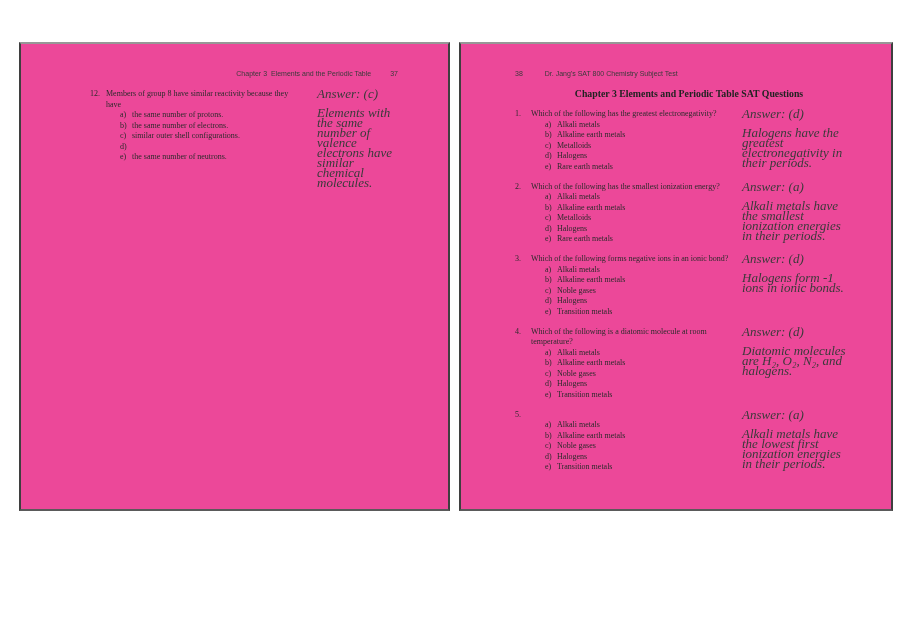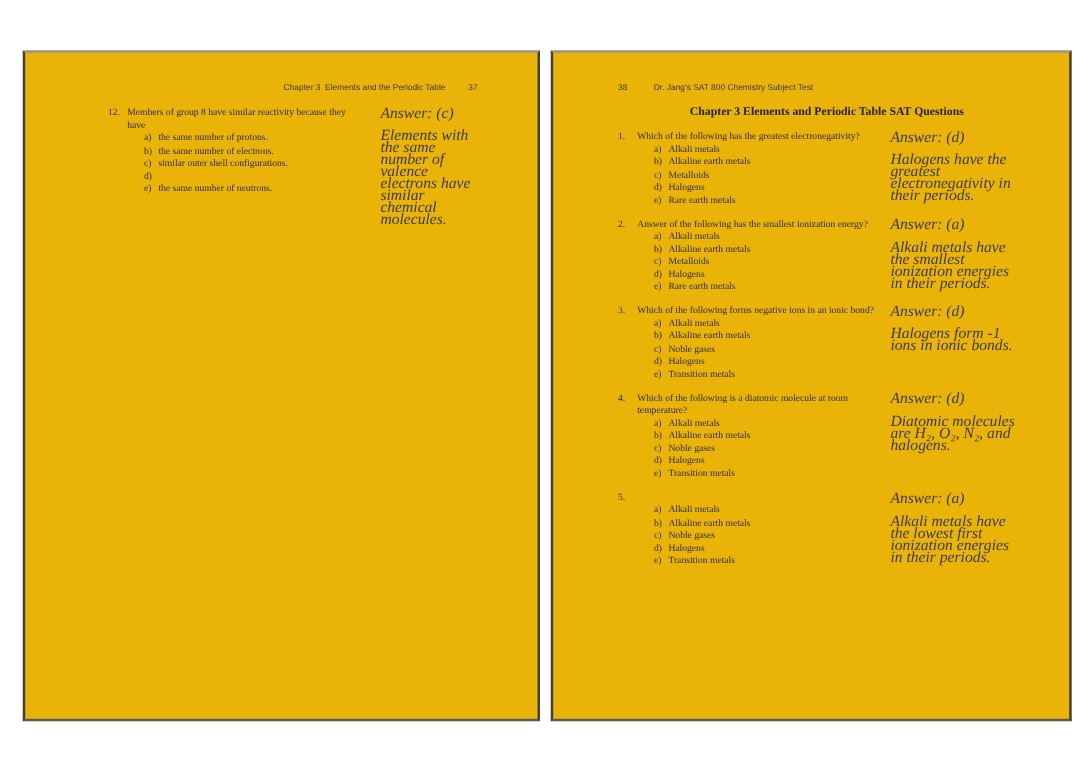--- a/index.html
+++ b/index.html
@@ -9,22 +9,22 @@
     width: 910px;
     height: 644px;
     background: #ffffff;
     font-family: "Liberation Serif", "DejaVu Serif", serif;
     color: #2b2b2b;
     overflow: hidden;
   }
   .page {
     position: absolute;
     top: 42px;
-    height: 559px;
-    background: #eab308;
+    height: 469px;
+    background: #ec4899;
     border: 2px solid #3f3f3f;
     border-top-color: #979797;
     border-bottom-color: #5a5a5a;
   }
   .page-left  { left: 19px;  width: 431px; padding: 26px 50px 20px 69px; }
   .page-right { left: 459px; width: 434px; padding: 26px 28px 20px 54px; }
 
   .page-header {
     display: flex;
     align-items: baseline;
@@ -177,21 +177,21 @@
     </div>
     <div class="q-answer">
       <div class="answer-label">Answer: (d)</div>
       <div class="answer-explanation">Halogens have the greatest electronegativity in their periods.</div>
     </div>
   </div>
         <div class="q-block">
     <div class="q-main">
       <div class="q-head">
         <span class="q-num">2.</span>
-        <span class="q-text">Answer of the following has the smallest ionization energy?</span>
+        <span class="q-text">Which of the following has the smallest ionization energy?</span>
       </div>
       <div class="q-options">
               <div class="opt">
     <span class="opt-letter">a)</span>
     <span class="opt-text">Alkali metals</span>
   </div>
               <div class="opt">
     <span class="opt-letter">b)</span>
     <span class="opt-text">Alkaline earth metals</span>
   </div>

